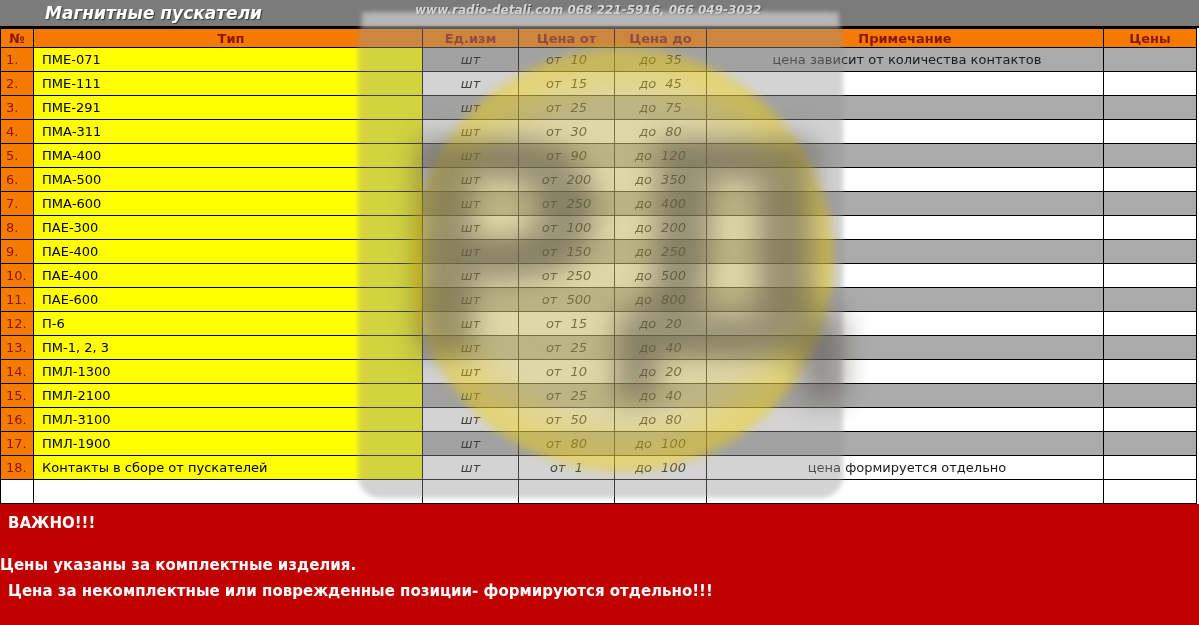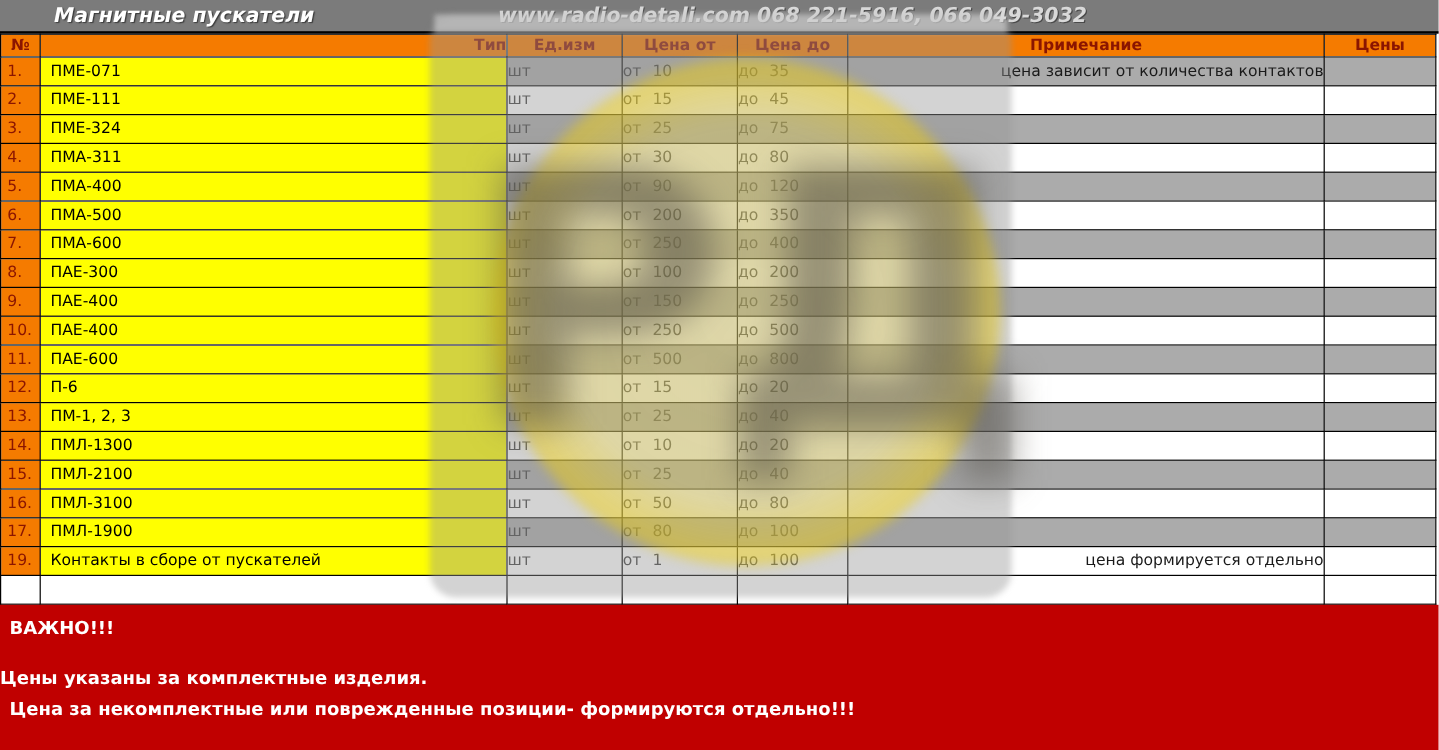--- a/index.html
+++ b/index.html
@@ -10,35 +10,35 @@
   body{background:#e0e0e0;}
   .screen{
     position:relative; width:1199px; height:625px; overflow:hidden; background:#ffffff;
     font-family:"DejaVu Sans","Liberation Sans",sans-serif;
   }
   
   .topbar{position:absolute; left:0; top:0; width:1199px; height:26px;
     background:var(--topbar); border-bottom:2px solid var(--border);}
   .topbar .title{position:absolute; left:45px; top:3px; font-size:17px; font-weight:bold;
     font-style:italic; color:#ffffff; text-shadow:1px 1px 1px #3a3a3a; white-space:nowrap;}
-  .topbar .contact{position:absolute; left:415px; top:3px; font-size:17px; font-weight:bold;
+  .topbar .contact{position:absolute; left:415px; top:3px; font-size:12px; font-weight:bold;
     font-style:italic; color:#d9d9d9; text-shadow:1px 1px 0 #4a4a4a; white-space:nowrap;}
   
   .table-wrap{position:absolute; left:0; top:28px;}
   table{border-collapse:collapse; table-layout:fixed; width:1196px; font-size:13px;}
   td,th{border:1px solid var(--border); overflow:hidden; white-space:nowrap; padding:0;}
   thead tr{height:19px;}
   tbody tr{height:24px;}
   th{background:var(--orange); color:var(--header-text); font-weight:bold; font-size:13px;}
-  th.h-left{text-align:right; padding-left:6px;}
+  th.h-left{text-align:center; padding-left:6px;}
   .c-num{background:var(--orange); color:var(--header-text); text-align:left; padding-left:5px;}
   .c-type{background:var(--yellow); color:#000000; text-align:left; padding-left:8px;}
-  .c-unit,.c-from,.c-to{color:#404040;}
+  .c-unit,.c-from,.c-to{text-align:center; color:#000000;font-style:italic;}
   .c-from,.c-to{word-spacing:5px;}
-  .c-note{text-align:right; padding-left:4px; color:#1a1a1a;}
+  .c-note{text-align:center; padding-left:4px; color:#1a1a1a;}
   tr.odd  .zebra{background:var(--gray-row);}
   tr.even .zebra{background:#ffffff;}
   tr.blank td{background:#ffffff;}
   
   .banner{position:absolute; left:0; top:504px; width:1199px; bottom:0;
     background:var(--banner-red); color:#ffffff; font-weight:bold; font-size:15px;}
   .banner p{line-height:16px; padding:0;}
   .banner .b1{margin:11px 12px 0 8px;}
   .banner .b2{margin:26px 0 0 0;}
   .banner .b3{margin:10px 0 0 8px;}
@@ -104,21 +104,21 @@
     <td class="c-num">2.</td>
     <td class="c-type">ПМЕ-111</td>
     <td class="c-unit zebra">шт</td>
     <td class="c-from zebra">от 15</td>
     <td class="c-to zebra">до 45</td>
     <td class="c-note zebra"></td>
     <td class="c-photo zebra"></td>
   </tr>
           <tr class="odd">
     <td class="c-num">3.</td>
-    <td class="c-type">ПМЕ-324</td>
+    <td class="c-type">ПМЕ-291</td>
     <td class="c-unit zebra">шт</td>
     <td class="c-from zebra">от 25</td>
     <td class="c-to zebra">до 75</td>
     <td class="c-note zebra"></td>
     <td class="c-photo zebra"></td>
   </tr>
           <tr class="even">
     <td class="c-num">4.</td>
     <td class="c-type">ПМА-311</td>
     <td class="c-unit zebra">шт</td>
@@ -238,21 +238,21 @@
           <tr class="odd">
     <td class="c-num">17.</td>
     <td class="c-type">ПМЛ-1900</td>
     <td class="c-unit zebra">шт</td>
     <td class="c-from zebra">от 80</td>
     <td class="c-to zebra">до 100</td>
     <td class="c-note zebra"></td>
     <td class="c-photo zebra"></td>
   </tr>
           <tr class="even">
-    <td class="c-num">19.</td>
+    <td class="c-num">18.</td>
     <td class="c-type">Контакты в сборе от пускателей</td>
     <td class="c-unit zebra">шт</td>
     <td class="c-from zebra">от 1</td>
     <td class="c-to zebra">до 100</td>
     <td class="c-note zebra">цена формируется отдельно</td>
     <td class="c-photo zebra"></td>
   </tr>
         </tbody>
       <tbody>
         <tr class="blank">

